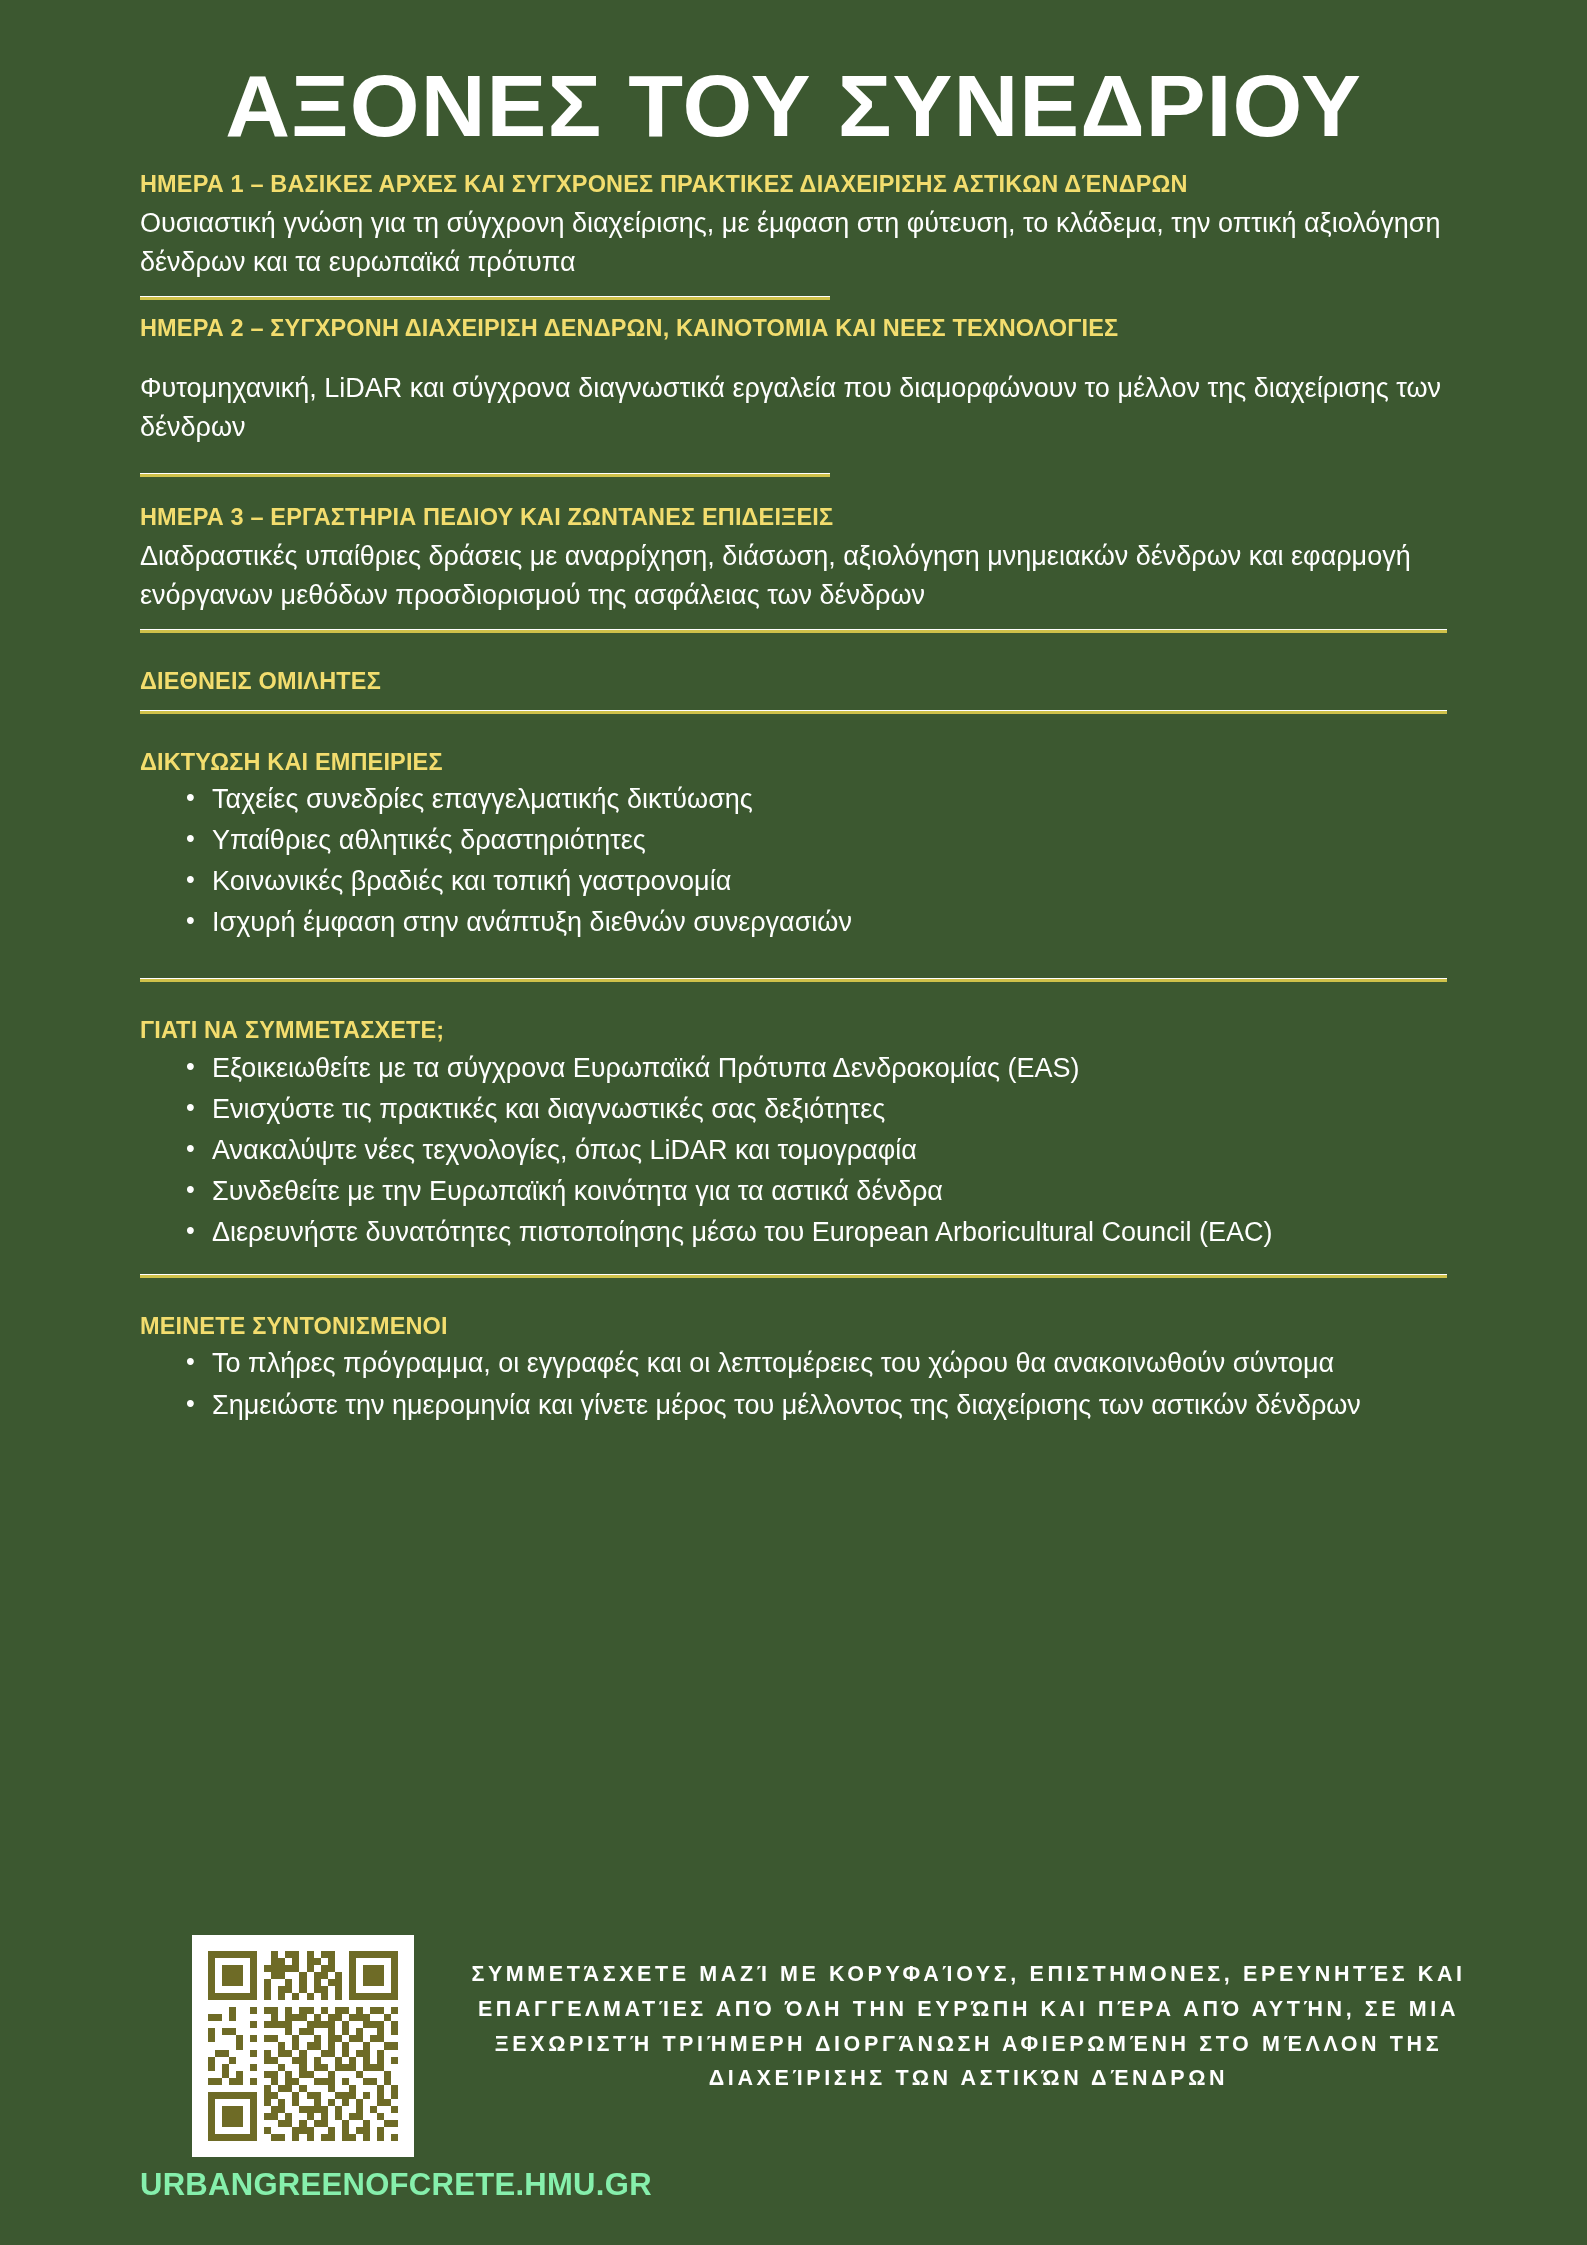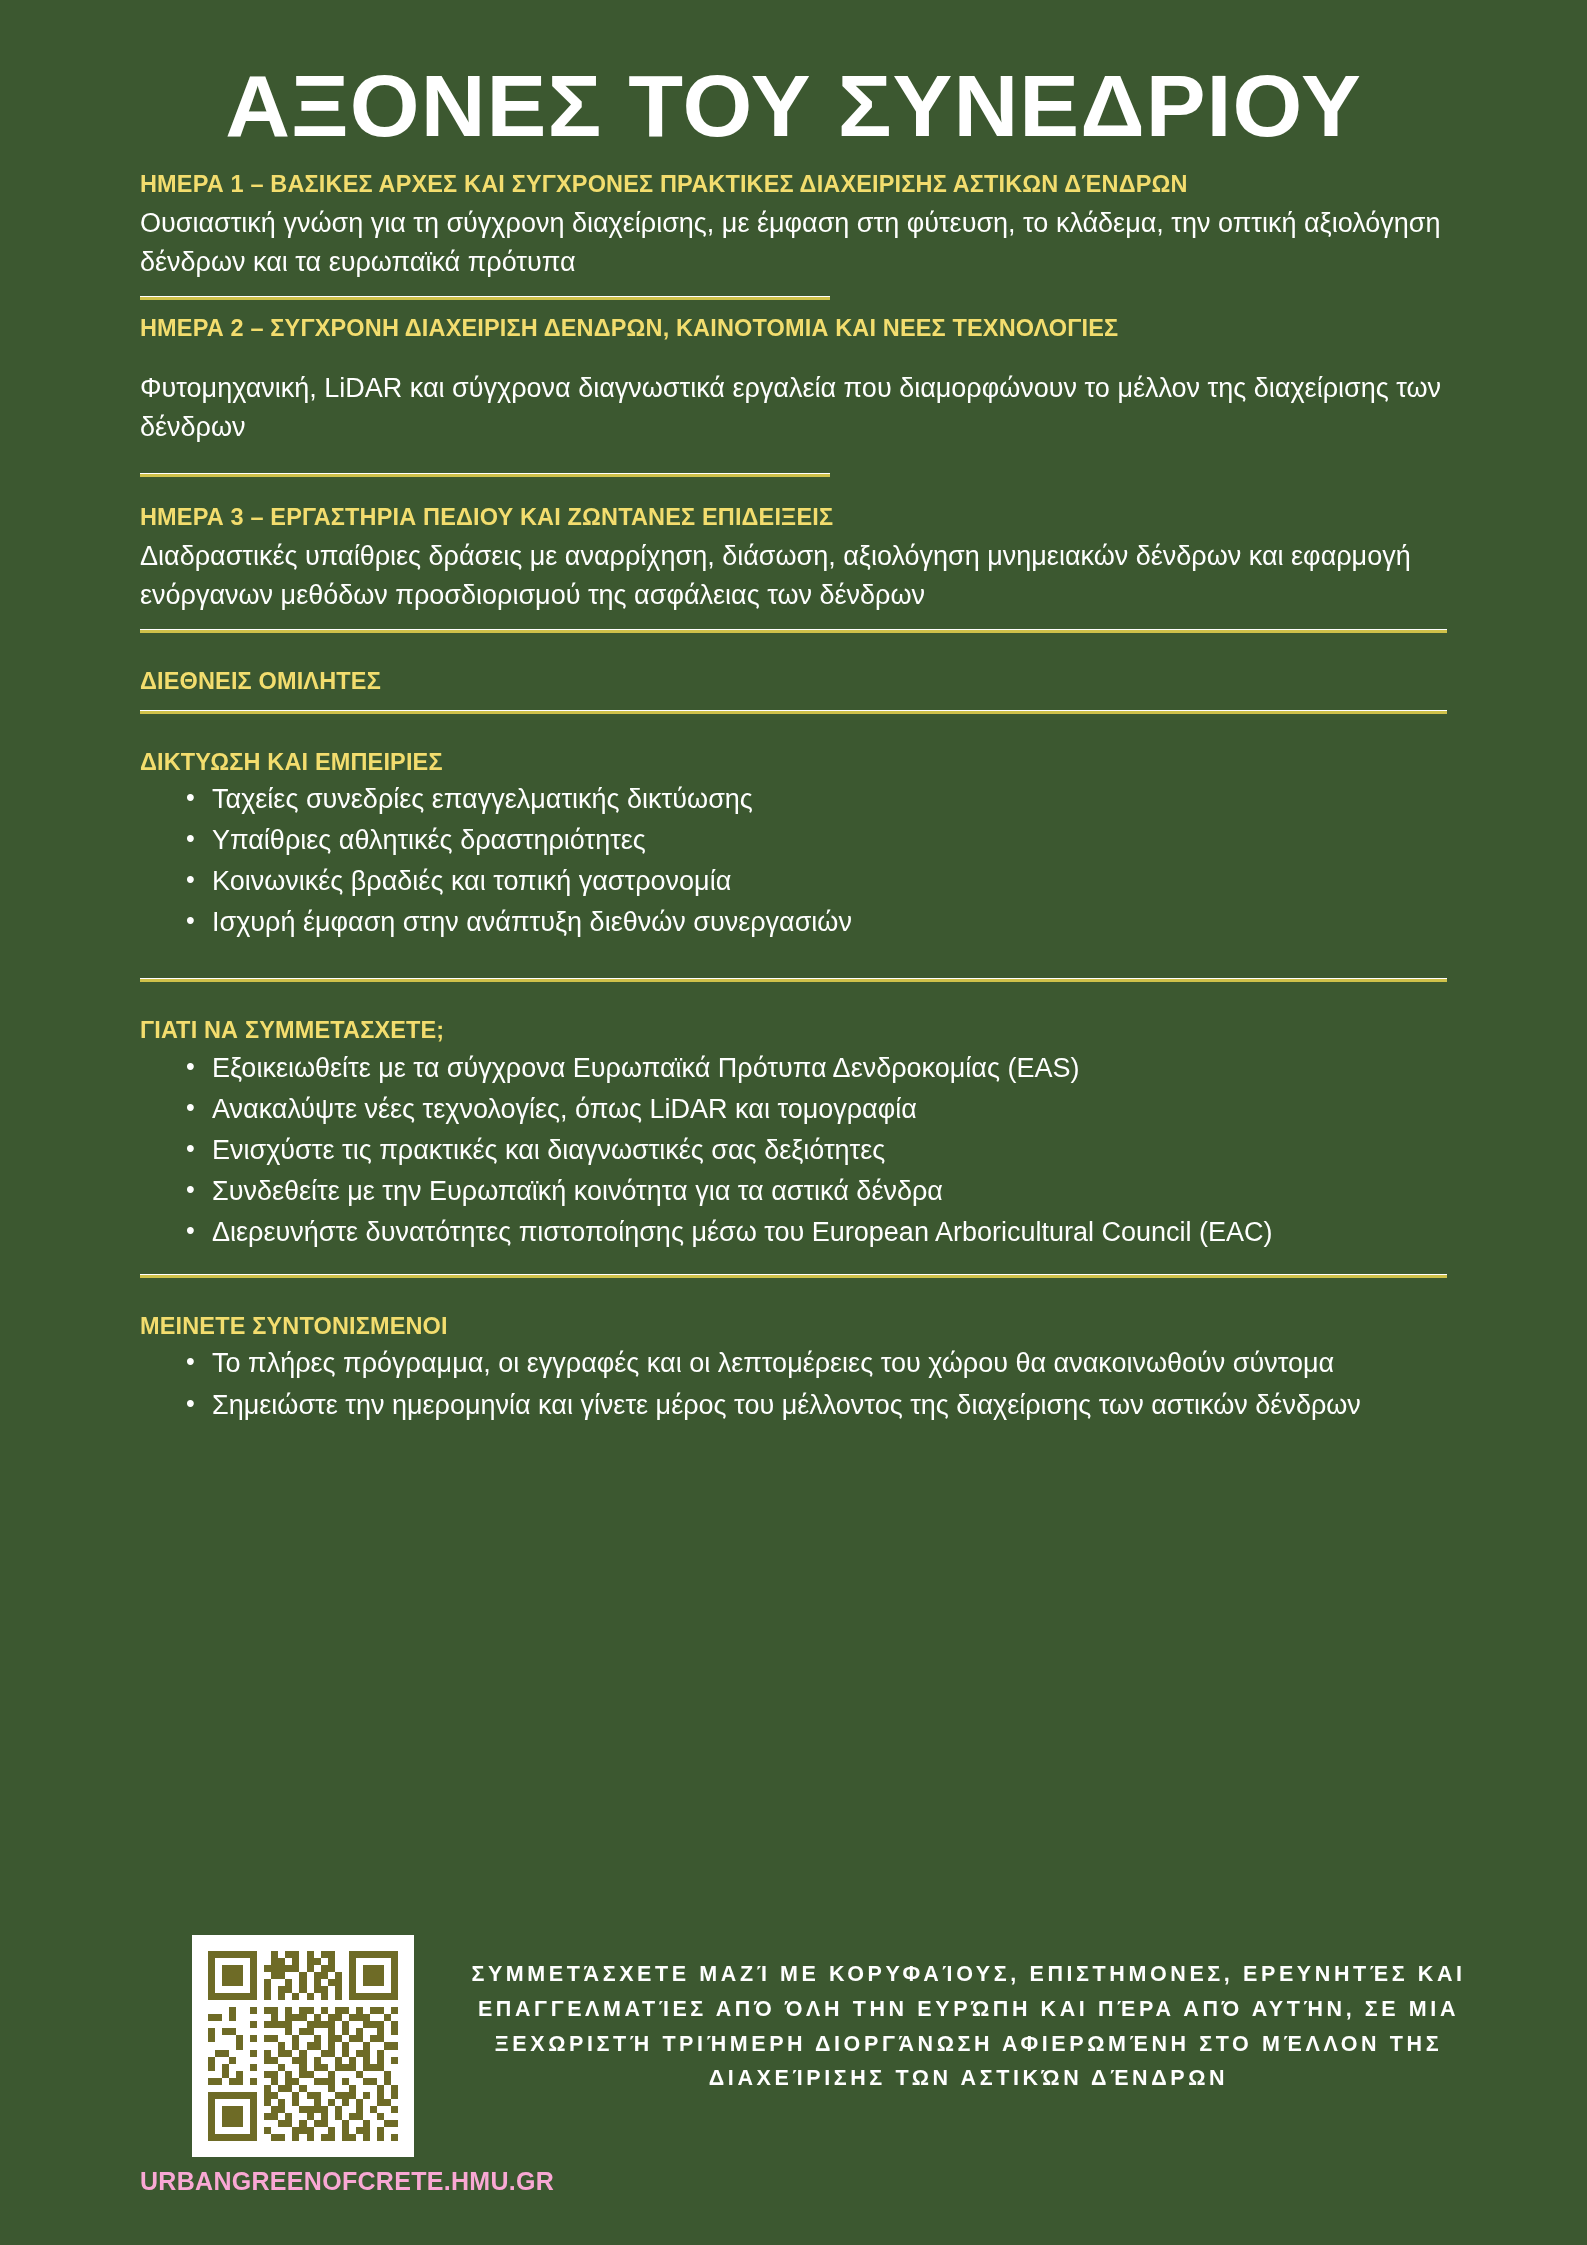--- a/index.html
+++ b/index.html
@@ -118,23 +118,23 @@
     width: 222px;
     height: 222px;
     background: #ffffff;
     margin-left: 52px;
     padding: 9px;
     box-sizing: border-box;
     display: block;
   }
   .qr-wrap svg { display: block; width: 100%; height: 100%; }
   .site-url {
-    color: #f9a8d4;
+    color: #86efac;
     font-weight: 700;
-    font-size: 25px;
+    font-size: 31px;
     letter-spacing: 0.3px;
     margin-top: 10px;
     white-space: nowrap;
   }
   .tagline {
     flex: 1 1 auto;
     color: #ffffff;
     text-align: center;
     font-size: 21.5px;
     font-weight: 700;
@@ -194,22 +194,22 @@
     </ul>
   </div>
   <div class="sp-c"></div>
   <div class="divider full"></div>
   <div class="sp-c"></div>
 
   <div class="section">
     <div class="sec-head">ΓΙΑΤΙ ΝΑ ΣΥΜΜΕΤΑΣΧΕΤΕ;</div>
     <ul class="bullets">
       <li>Εξοικειωθείτε με τα σύγχρονα Ευρωπαϊκά Πρότυπα Δενδροκομίας (EAS)</li>
+      <li>Ενισχύστε τις πρακτικές και διαγνωστικές σας δεξιότητες</li>
       <li>Ανακαλύψτε νέες τεχνολογίες, όπως LiDAR και τομογραφία</li>
-      <li>Ενισχύστε τις πρακτικές και διαγνωστικές σας δεξιότητες</li>
       <li>Συνδεθείτε με την Ευρωπαϊκή κοινότητα για τα αστικά δένδρα</li>
       <li>Διερευνήστε δυνατότητες πιστοποίησης μέσω του European Arboricultural Council (EAC)</li>
     </ul>
   </div>
   <div class="sp-e"></div>
   <div class="divider full"></div>
   <div class="sp-c"></div>
 
   <div class="section">
     <div class="sec-head">ΜΕΙΝΕΤΕ ΣΥΝΤΟΝΙΣΜΕΝΟΙ</div>

